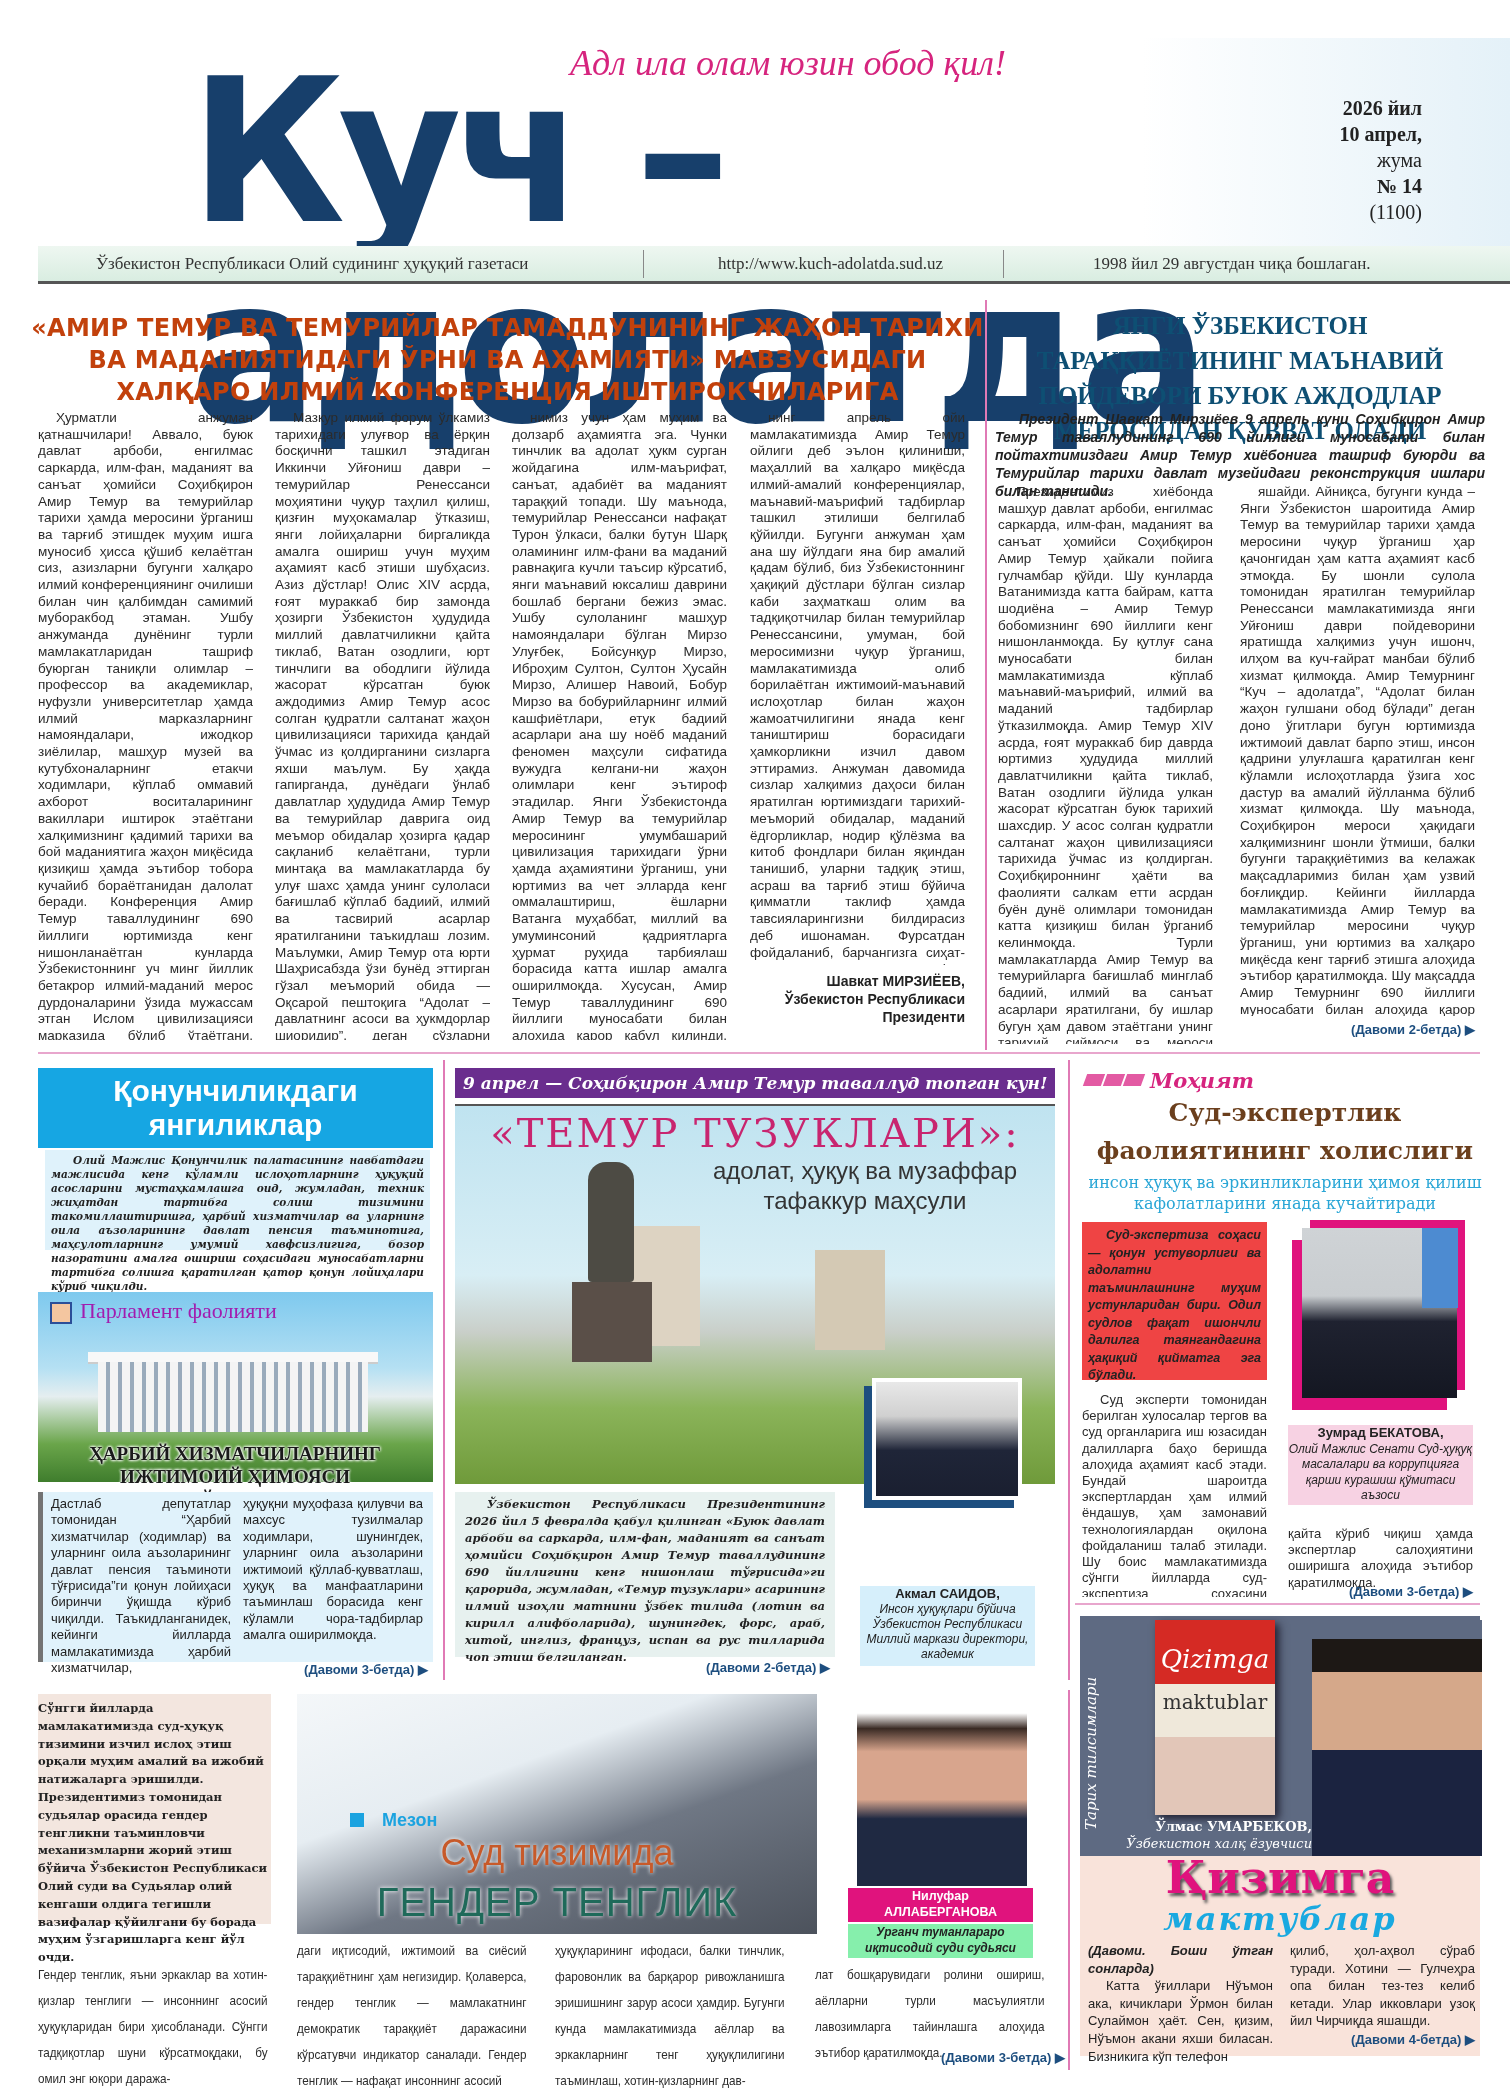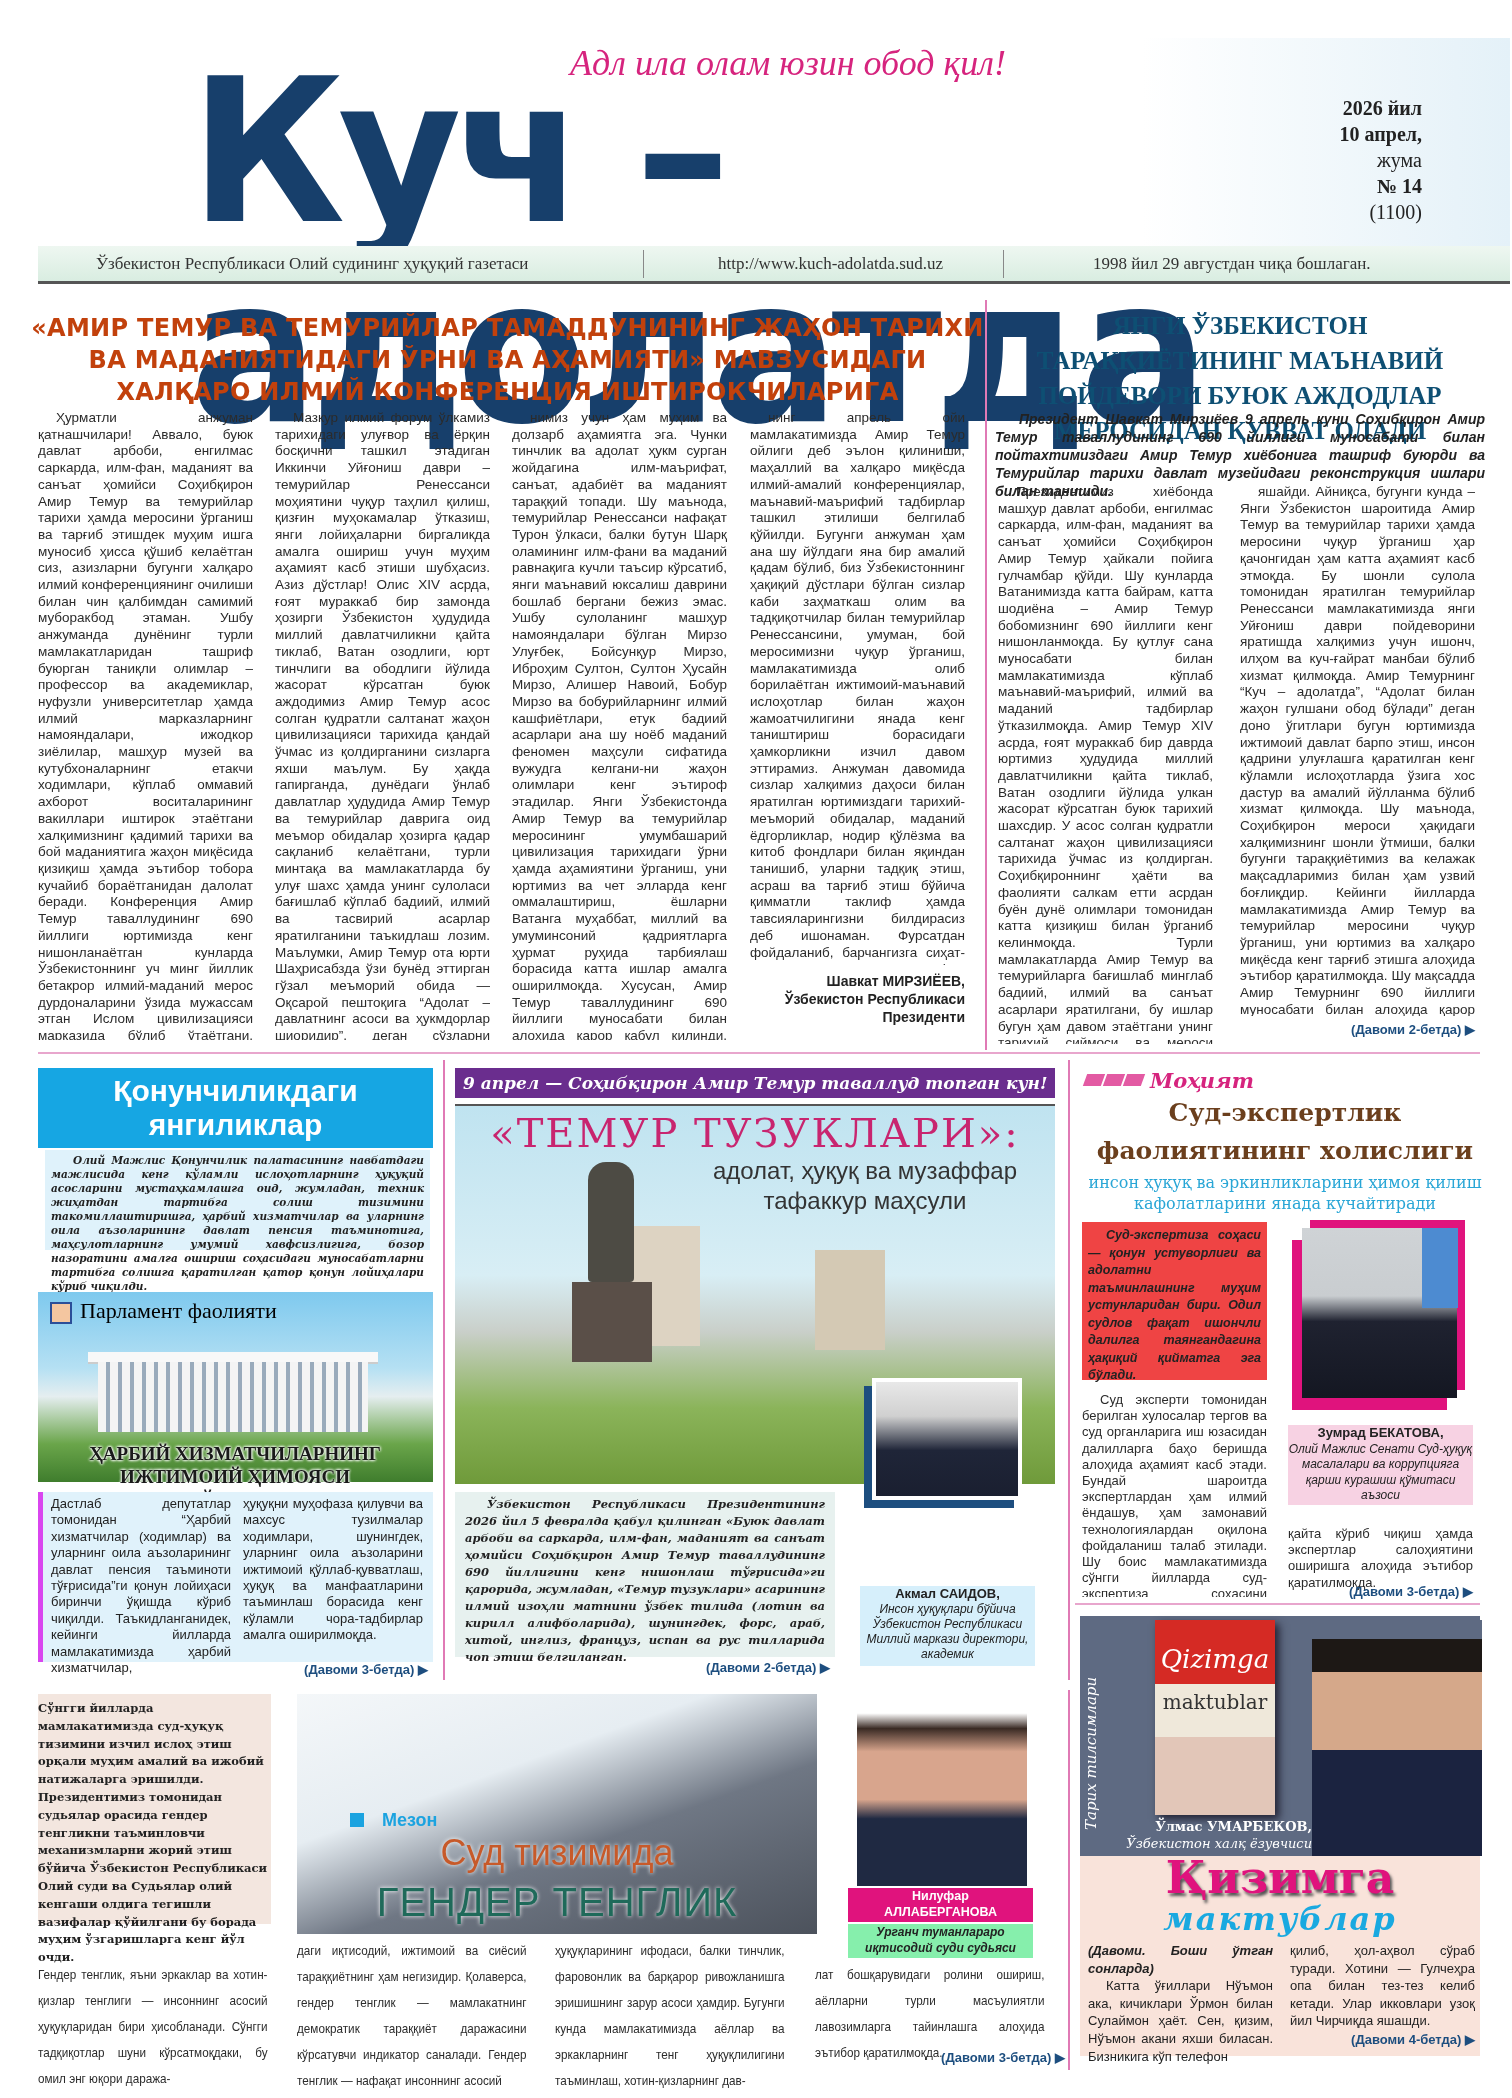--- a/index.html
+++ b/index.html
@@ -23,24 +23,24 @@
 .pinkv{width:2px;background:#e07ab5}
 .pinkh{height:2px;background:#e8a6cd}
 .sign{text-align:right;font-weight:bold;font-size:14px;line-height:18px}
 .more{font-weight:bold;font-size:13px;color:#1d4e7f;text-align:right}
 
 .bluehead{left:38px;top:1068px;width:395px;height:80px;background:#16a6e3;color:#fff;text-align:center;font-weight:bold;font-size:30px;line-height:34px;padding-top:6px}
 .bluelead{left:45px;top:1150px;width:385px;height:100px;background:#dff2fb;font-family:"DejaVu Serif",serif;font-style:italic;font-weight:bold;font-size:10.5px;line-height:14px;padding:3px 6px;text-align:justify;text-indent:22px}
 .parl{left:38px;top:1292px;width:395px;height:190px;background:linear-gradient(180deg,#7ec9ee 0%,#b5e0f3 40%,#e5eef0 55%,#6aa54a 80%,#3f7d2d 100%)}
 .parl .bld{position:absolute;left:60px;top:70px;width:270px;height:70px;background:repeating-linear-gradient(90deg,#f4f4f4 0 8px,#9ab 8px 12px)}
 .parl .roof{position:absolute;left:50px;top:60px;width:290px;height:12px;background:#f8f8f8;border-bottom:2px solid #ccc}
-.parltag{left:50px;top:1298px;font-family:"Liberation Serif",serif;font-size:22px;color:#000000;padding-left:30px}
+.parltag{left:50px;top:1298px;font-family:"Liberation Serif",serif;font-size:22px;color:#a21caf;padding-left:30px}
 .parltag i{position:absolute;left:0;top:4px;width:22px;height:22px;background:#f4c6a0;border:2px solid #2b4e98}
 .hm{left:40px;top:1442px;width:390px;text-align:center;font-family:"Liberation Serif",serif;font-weight:bold;font-size:19px;line-height:23px;color:#1a1a1a;text-shadow:0 0 3px #fff,0 0 3px #fff,0 0 3px #fff}
-.bluebody{left:38px;top:1492px;width:395px;height:170px;background:#e0f2fb;border-left:5px solid #d946ef}
+.bluebody{left:38px;top:1492px;width:395px;height:170px;background:#e0f2fb;border-left:5px solid #737373}
 .bluebody .c{position:absolute;top:4px;width:180px;font-size:13px;line-height:16.4px;text-align:justify}
 
 .purp{left:455px;top:1068px;width:600px;height:30px;background:#6a2d8e;color:#fff;font-family:"DejaVu Serif",serif;font-style:italic;font-weight:bold;font-size:17px;line-height:30px;padding-left:8px}
 .feat{left:455px;top:1104px;width:600px;height:380px;background:linear-gradient(180deg,#bfe3f0 0%,#d8eef5 45%,#c9cfc9 60%,#8bb45a 80%,#6f9a3a 100%)}
 .feat .line{position:absolute;left:0;top:0;width:100%;height:2px;background:#555}
 .feattitle{left:460px;top:1110px;width:590px;text-align:center;font-family:"DejaVu Serif",serif;font-size:40px;color:#c8256f;letter-spacing:2px;text-transform:uppercase}
 .featsub{left:680px;top:1156px;width:370px;text-align:center;font-size:24px;line-height:30px;color:#333}
 .statue{left:588px;top:1162px;width:46px;height:120px;background:#4d4b44;border-radius:18px 18px 4px 4px}
 .pedestal{left:572px;top:1282px;width:80px;height:80px;background:#5a4f48}
 .tower1{left:630px;top:1226px;width:70px;height:120px;background:#ddd3c2}

